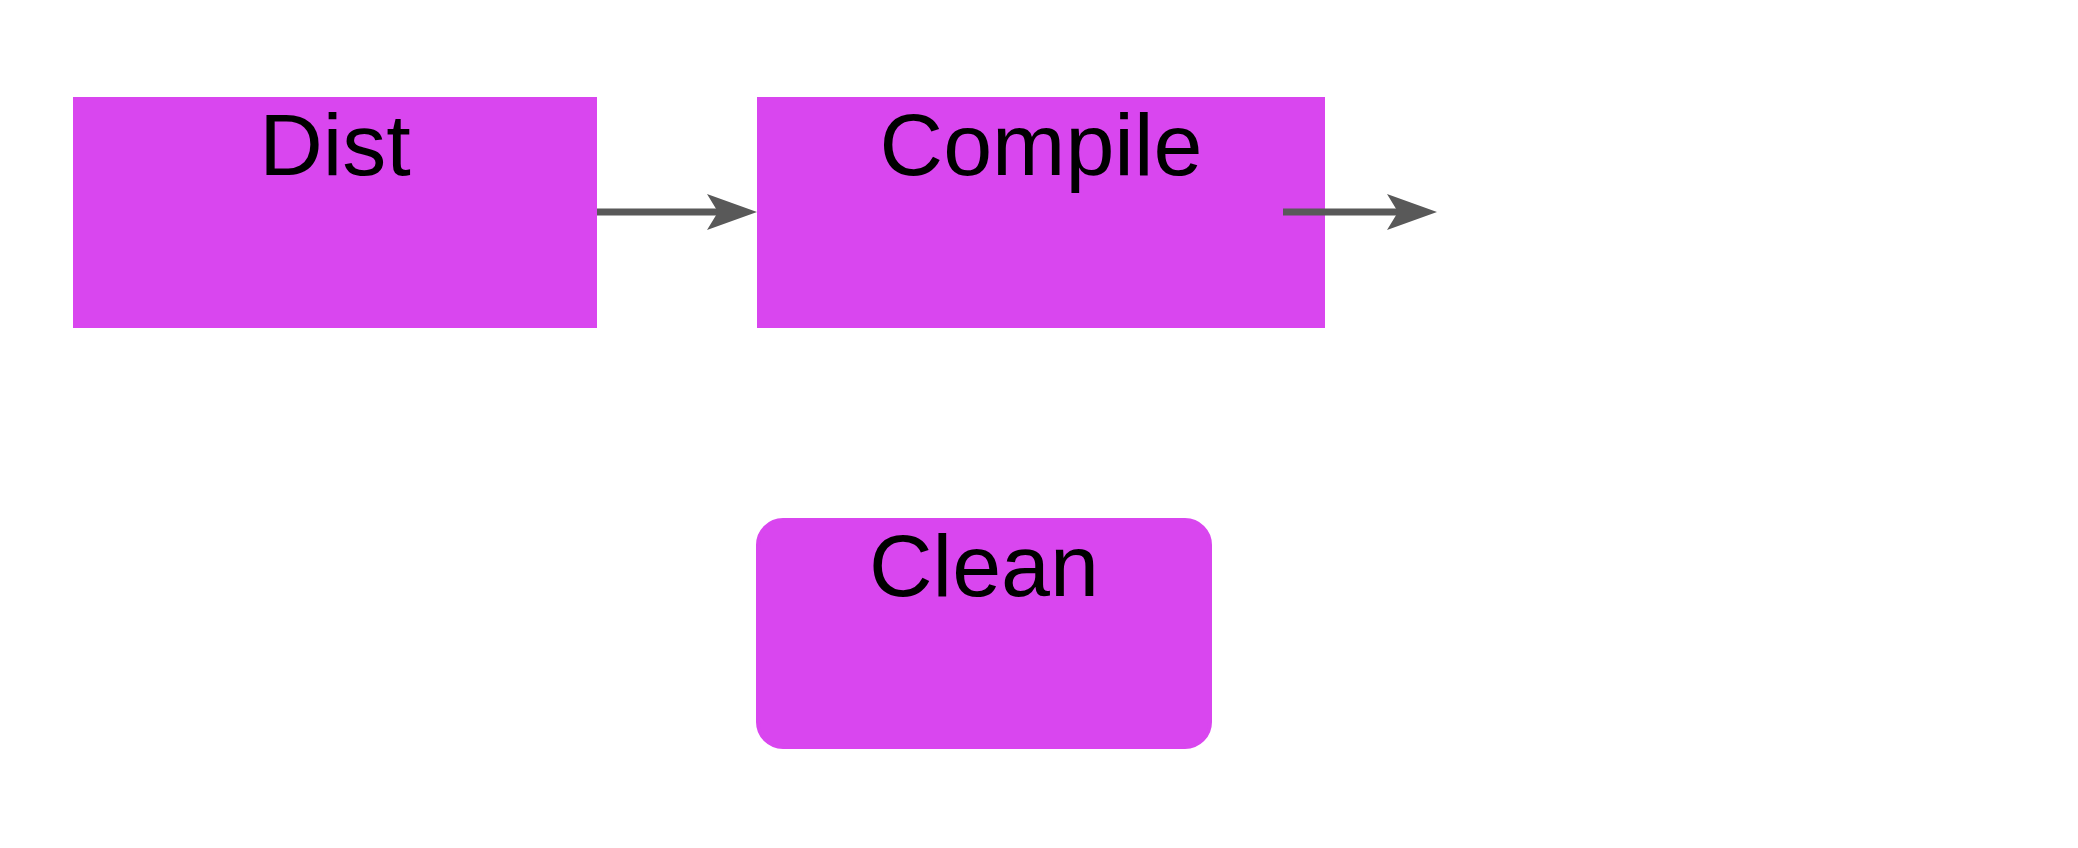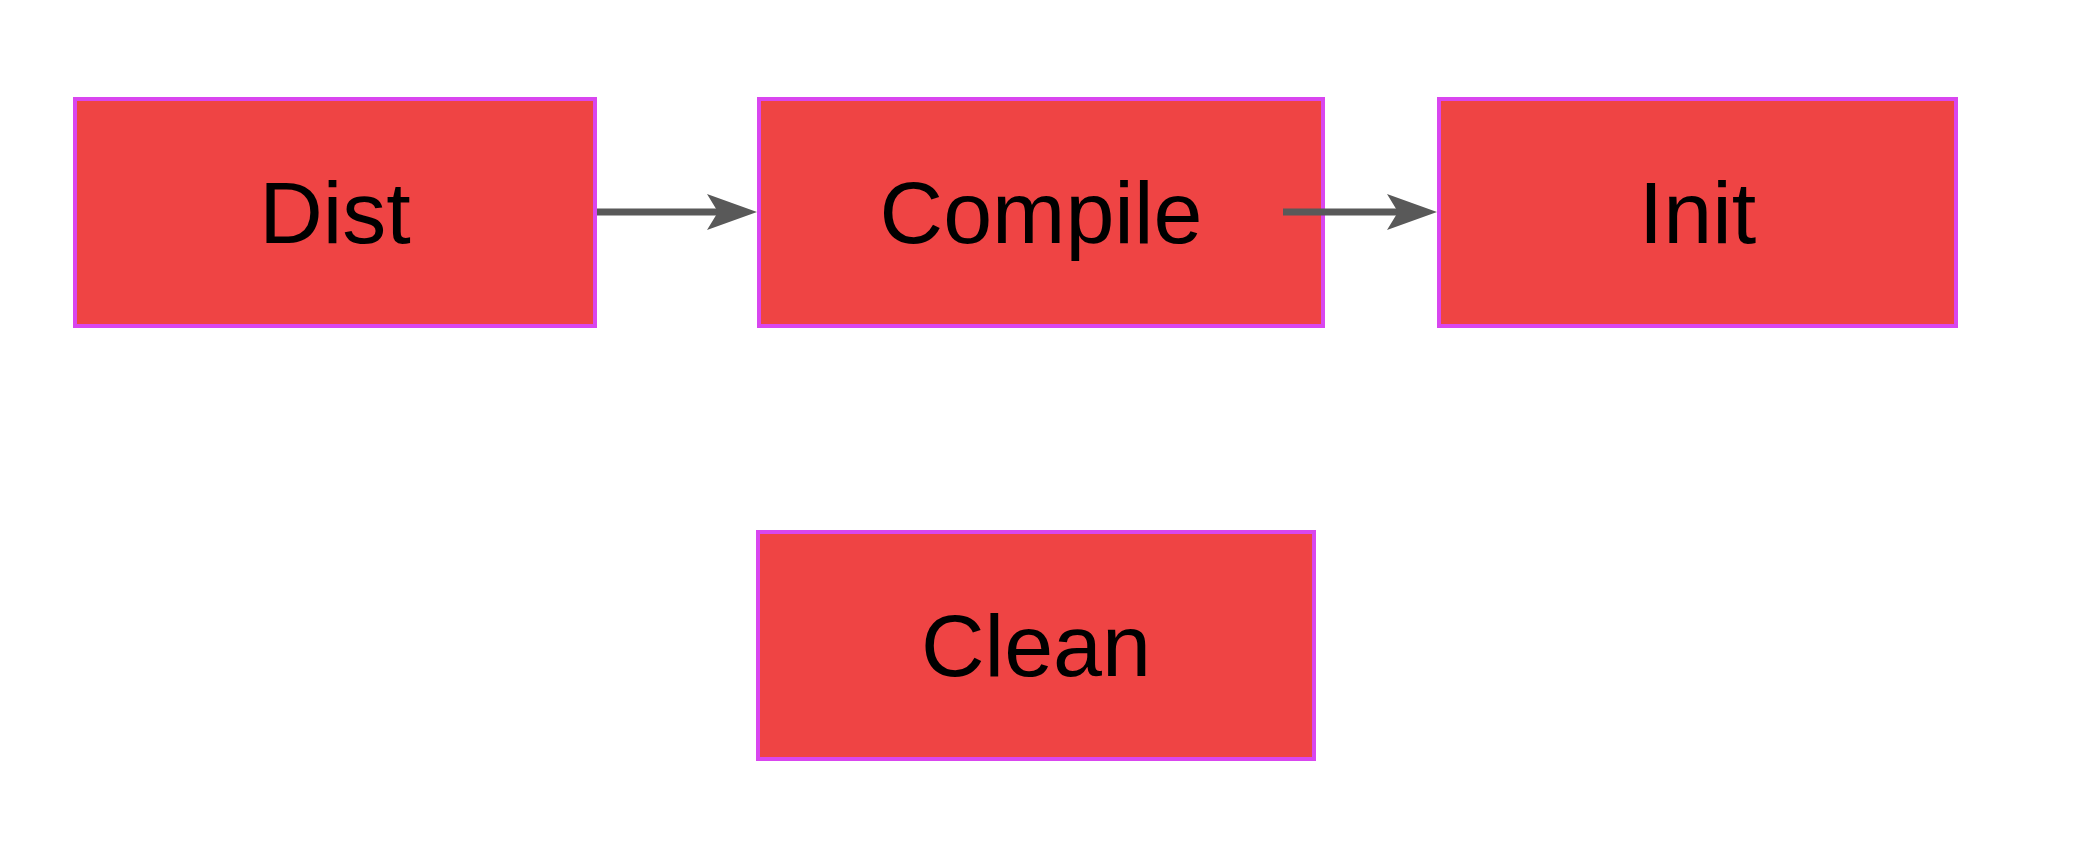--- a/index.html
+++ b/index.html
@@ -11,59 +11,56 @@
     position: relative;
     width: 2078px;
     height: 848px;
     background: #ffffff;
     overflow: hidden;
     font-family: "Liberation Sans", "DejaVu Sans", sans-serif;
   }
   .node {
     position: absolute;
     box-sizing: border-box;
-    background: #ef4444;
+    background: #d946ef;
     border: 4px solid #d946ef;
     display: flex;
-    align-items: center;
+    align-items: flex-start;
     justify-content: center;
   }
   .node .label {
     color: #000000;
     font-size: 88px;
     line-height: 1;
     white-space: nowrap;
   }
   .node-dist    { left: 73px;   top: 97px;  width: 524px; height: 231px; }
   .node-compile { left: 757px;  top: 97px;  width: 568px; height: 231px; }
   .node-init    { left: 1437px; top: 97px;  width: 521px; height: 231px; }
-  .node-clean   { left: 756px;  top: 530px; width: 560px; height: 231px; }
+  .node-clean   { left: 756px;  top: 518px; width: 456px; height: 231px; border-radius: 27px; }
   .connector {
     position: absolute;
     display: block;
   }
   .connector-1 { left: 597px;  top: 192px; }
   .connector-2 { left: 1283px; top: 192px; }
 </style>
 </head>
 <body>
 
 <div class="canvas">
 
   <div class="node node-dist">
     <span class="label">Dist</span>
   </div>
 
   <div class="node node-compile">
     <span class="label">Compile</span>
   </div>
 
-  <div class="node node-init">
-    <span class="label">Init</span>
-  </div>
 
   <div class="node node-clean">
     <span class="label">Clean</span>
   </div>
 
   <svg class="connector connector-1" width="160" height="40" viewBox="0 0 160 40" xmlns="http://www.w3.org/2000/svg">
     <rect x="0" y="16.5" width="122" height="7" fill="#595959"></rect>
     <polygon points="110,2 160,20 110,38 121,20" fill="#595959"></polygon>
   </svg>
 

